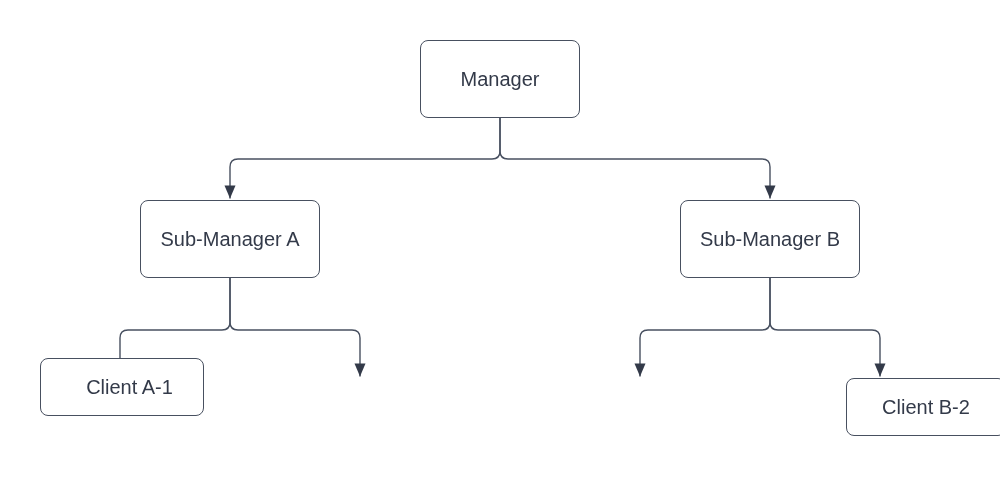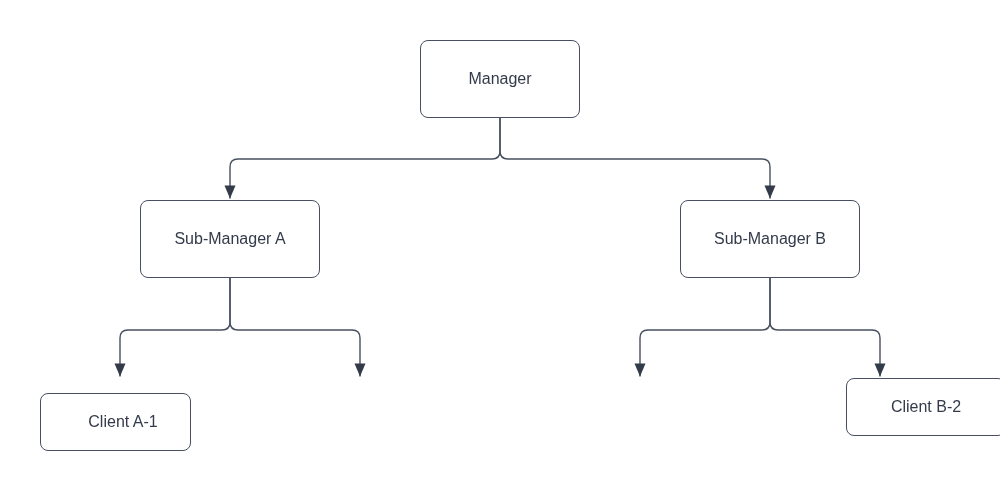--- a/index.html
+++ b/index.html
@@ -35,28 +35,28 @@
     position: absolute;
     box-sizing: border-box;
     background: var(--node_fill, #ffffff);
     border: 1.4px solid var(--node_border, #485060);
     border-radius: 8px;
     display: flex;
     align-items: center;
     justify-content: center;
   }
   .node-label {
-    font-size: 16px;
+    font-size: 20px;
     color: var(--text, #333a49);
     white-space: nowrap;
   }
   .node-manager      { left: 420px; top: 40px;  width: 160px; height: 78px; }
   .node-sub-a        { left: 140px; top: 200px; width: 180px; height: 78px; }
   .node-sub-b        { left: 680px; top: 200px; width: 180px; height: 78px; }
-  .node-client-a1    { left: 40px;  top: 393px; width: 151px; height: 58px; padding-left: 15px; }
+  .node-client-a1    { left: 40px;  top: 358px; width: 164px; height: 58px; padding-left: 15px; }
   .node-client-a2    { left: 280px; top: 378px; width: 160px; height: 58px; }
   .node-client-b1    { left: 560px; top: 378px; width: 160px; height: 58px; }
   .node-client-b2    { left: 800px; top: 378px; width: 160px; height: 58px; margin-left: 46px; }
 </style>
 </head>
 <body>
 
 <div class="canvas">
 
   <svg class="edges-layer" viewBox="0 0 1000 480" xmlns="http://www.w3.org/2000/svg">

